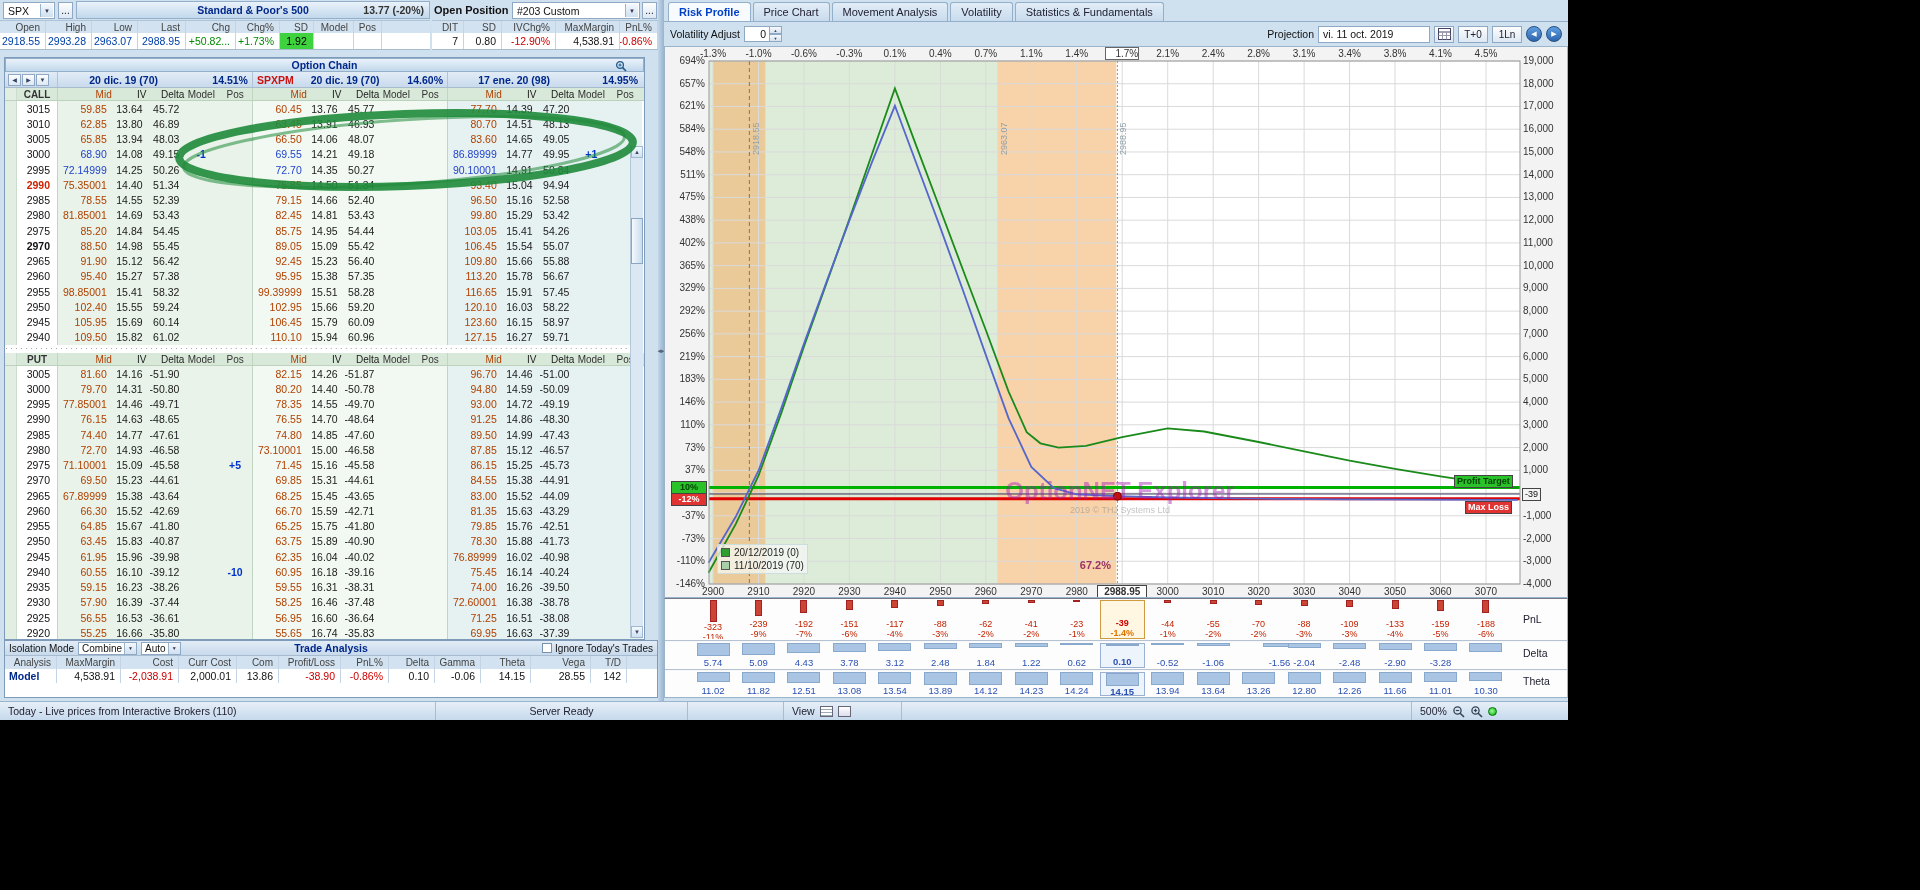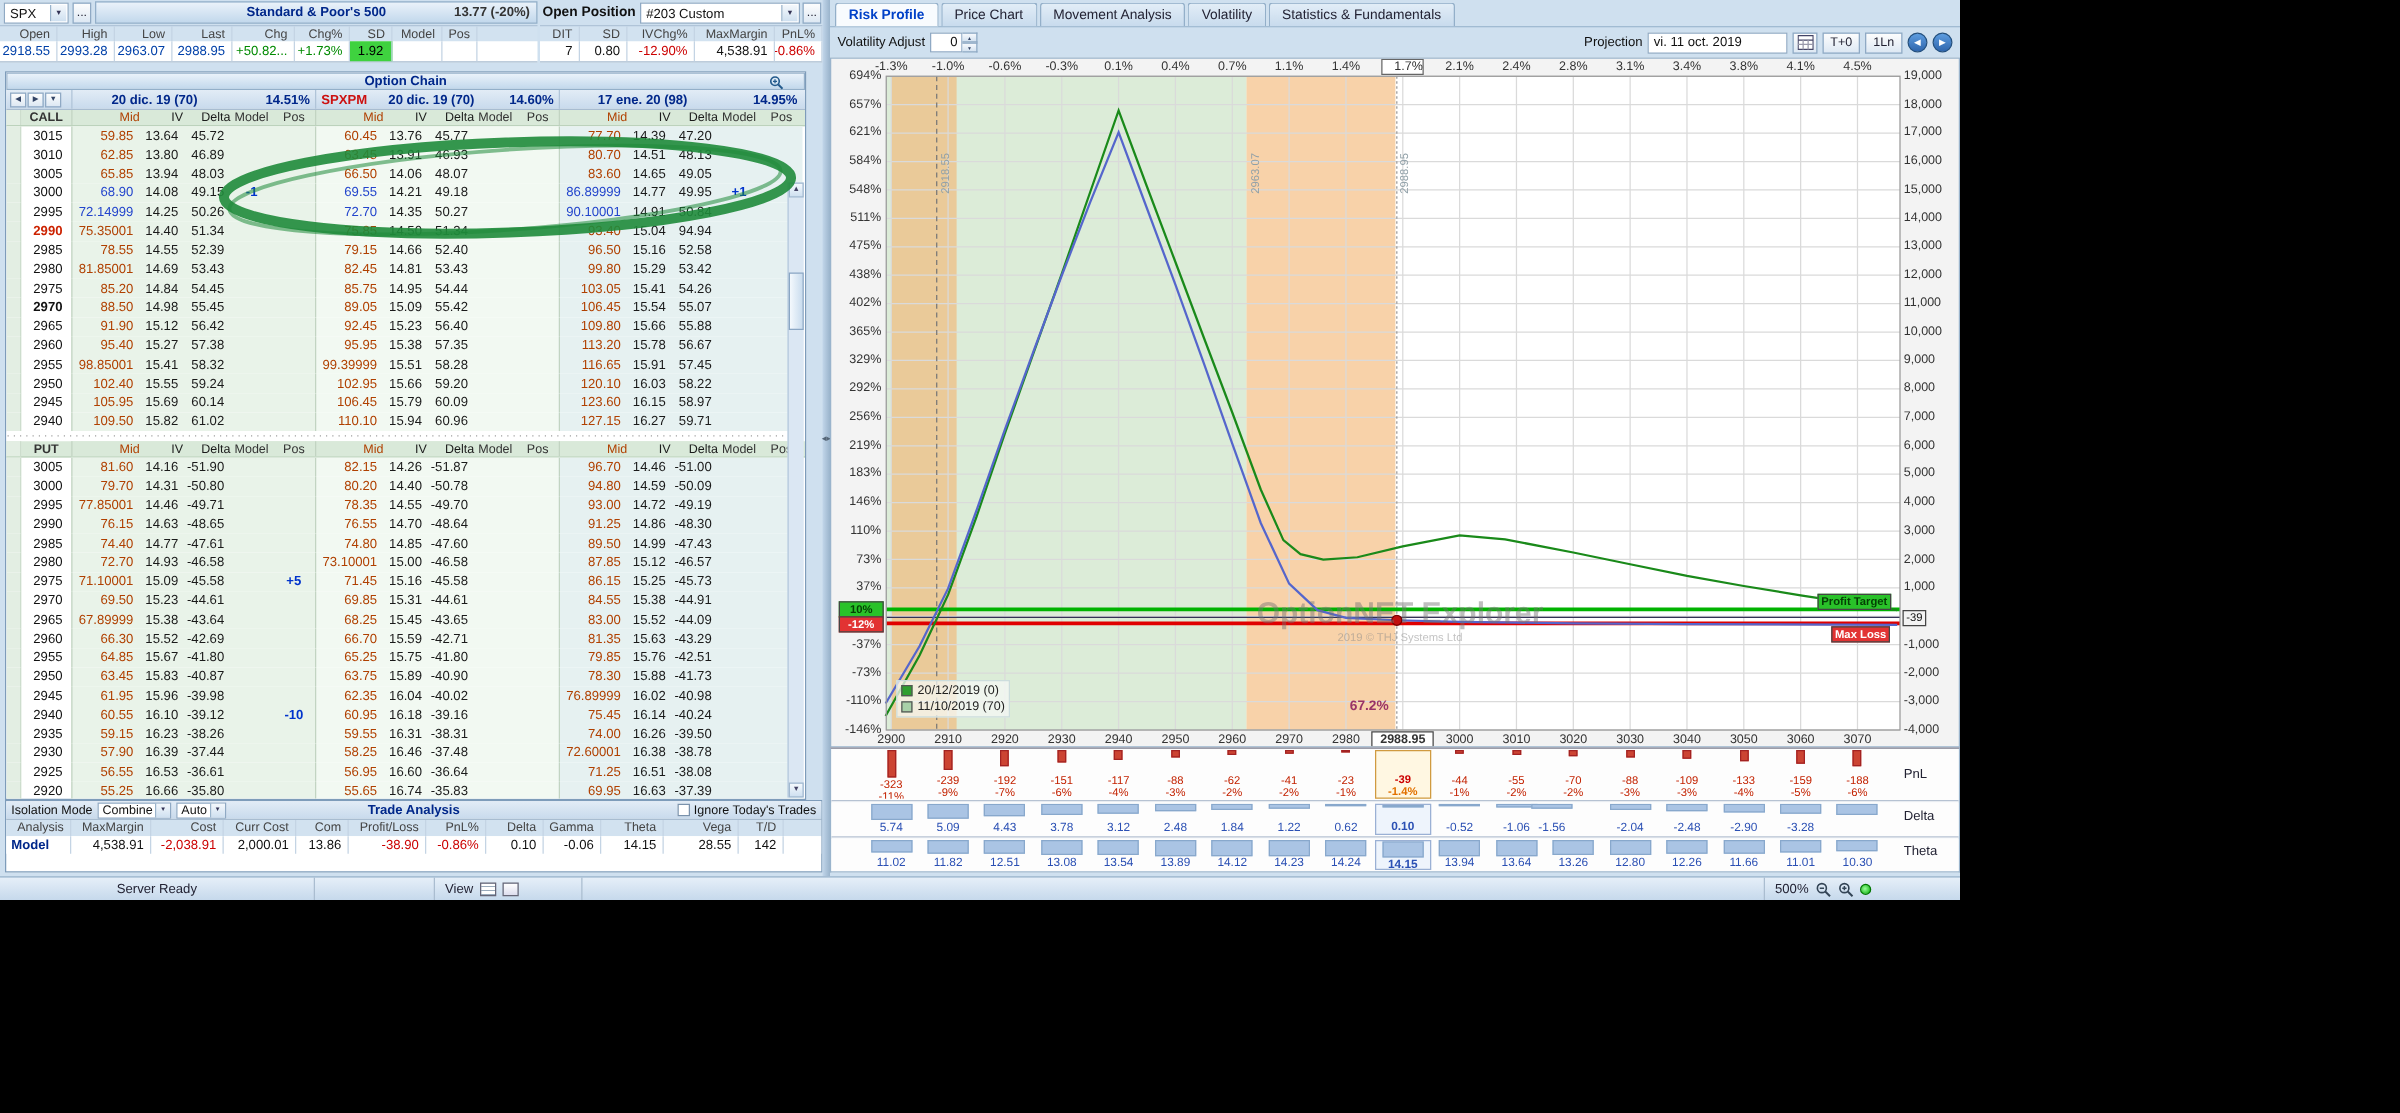--- a/index.html
+++ b/index.html
@@ -103,21 +103,21 @@
 .yr{width:46px;text-align:left}
 .curbox{background:#fff;border:1px solid #666;text-align:right;font-size:10px}
 .curbot{background:#fff;border:1px solid #444;font-weight:bold;text-align:center;font-size:10px}
 .tag{position:absolute;font-size:9px;line-height:11px;text-align:center;border:1px solid #444;padding:0 2px;white-space:nowrap;z-index:5}
 .tagprofitL,.tagprofitR{background:#29c229;color:#043f04;font-weight:bold}
 .taglossL,.taglossR{background:#e23333;color:#fff;font-weight:bold}
 .legend{position:absolute;left:52px;top:497px;background:rgba(245,248,245,0.75);padding:1px 3px;border:1px solid #cdd;z-index:4}
 .lgrow{display:flex;align-items:center;gap:4px;height:13px}
 .sw{width:9px;height:9px;border:1px solid #555}
 .lgtxt{font-size:10px;color:#222}
-.wm{position:absolute;left:290px;top:430px;width:330px;text-align:center;font-size:24px;font-weight:600;color:#737373;opacity:.45;z-index:3}
+.wm{position:absolute;left:290px;top:430px;width:330px;text-align:center;font-size:24px;font-weight:600;color:#a21caf;opacity:.45;z-index:3}
 .wmsub{position:absolute;left:290px;top:458px;width:330px;text-align:center;font-size:9px;color:#888;opacity:.5;z-index:3}
 .prob{position:absolute;font-size:11px;font-weight:bold;color:#993366;text-align:right;z-index:4}
 .rot{position:absolute;transform:rotate(-90deg);transform-origin:0 0;font-size:9px;color:#90a0a8;width:64px;white-space:nowrap}
 
 #btable{position:absolute;left:0;top:598px;width:904px;height:100px;background:#f6f8fa;border:1px solid #9ab4cc;border-top:1px solid #778;overflow:hidden}
 .strip{position:absolute;left:0;width:902px;background:#fdfdfd}
 .s1{top:0;height:42px;border-bottom:1px solid #b6c2d2}
 .s2{top:43px;height:28px;border-bottom:1px solid #b6c2d2}
 .s3{top:72px;height:26px}
 .tcol{position:absolute;top:1px;bottom:1px;width:45px;display:flex;flex-direction:column;align-items:center;overflow:hidden}
@@ -1532,21 +1532,21 @@
             <div class="dtxt" style="margin-top: auto;">0.10</div>
           </div>
           <div class="tcol" style="left: 480.2px;">
             <div class="dbar" style="height: 2.1px;"></div>
             <div class="dtxt" style="margin-top: auto;">-0.52</div>
           </div>
           <div class="tcol" style="left: 525.67px;">
             <div class="dbar" style="height: 3.2px;"></div>
             <div class="dtxt" style="margin-top: auto;">-1.06</div>
           </div>
-          <div class="tcol" style="left: 554px;">
+          <div class="tcol" style="left: 592px;">
             <div class="dbar" style="height: 4.3px;"></div>
             <div class="dtxt" style="margin-top: auto;">-1.56</div>
           </div>
           <div class="tcol" style="left: 616.61px;">
             <div class="dbar" style="height: 5.3px;"></div>
             <div class="dtxt" style="margin-top: auto;">-2.04</div>
           </div>
           <div class="tcol" style="left: 662.08px;">
             <div class="dbar" style="height: 6.2px;"></div>
             <div class="dtxt" style="margin-top: auto;">-2.48</div>
@@ -1638,20 +1638,23 @@
             <div class="dtxt" style="margin-top: auto;">10.30</div>
           </div>
         </div>
         <div class="striplab" style="top: 14px;">PnL</div>
         <div class="striplab" style="top: 48px;">Delta</div>
         <div class="striplab" style="top: 76px;">Theta</div>
       </div>
   </div>
 
   <div id="status">
+    <div class="seg" style="width:436px">
+        <span>Today - Live prices from Interactive Brokers (110)</span>
+      </div>
     <div class="seg center" style="width:252px">
         <span>Server Ready</span>
       </div>
     <div class="seg" style="width:96px"></div>
     <div class="seg" style="width:118px">
       <span>View</span>
       <span class="viewicon grid"></span>
       <span class="viewicon"></span>
     </div>
     <div class="seg" style="flex:1"></div>

